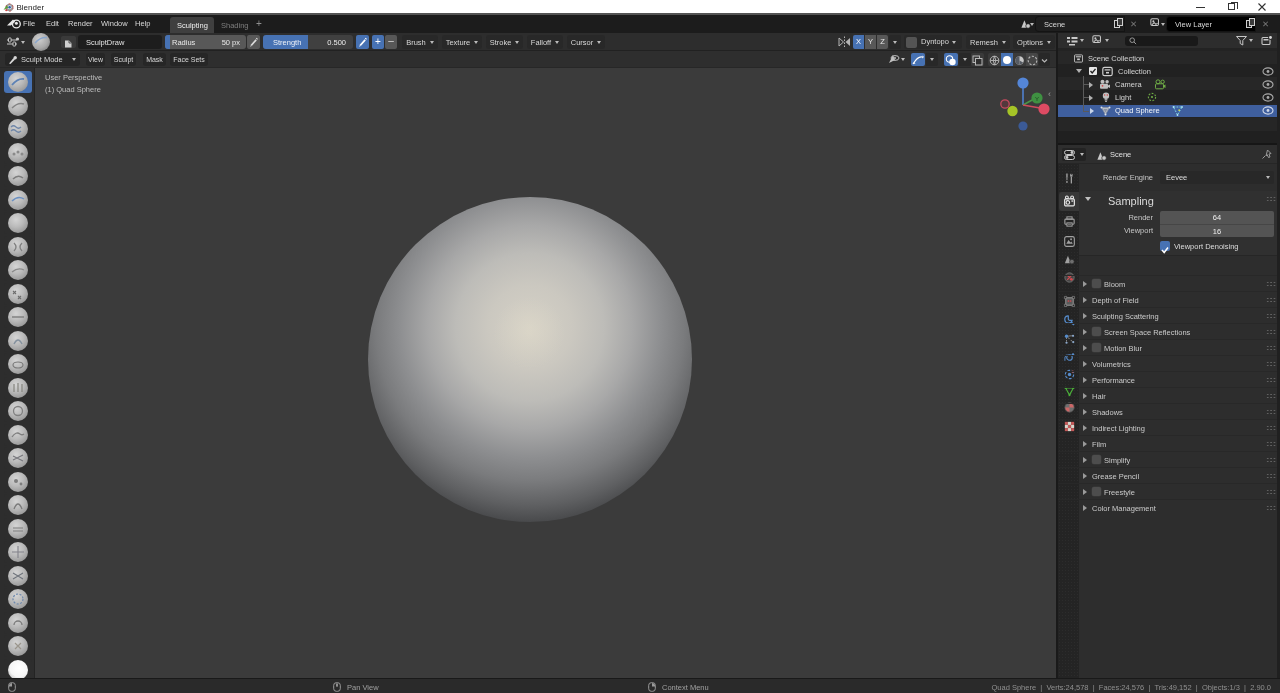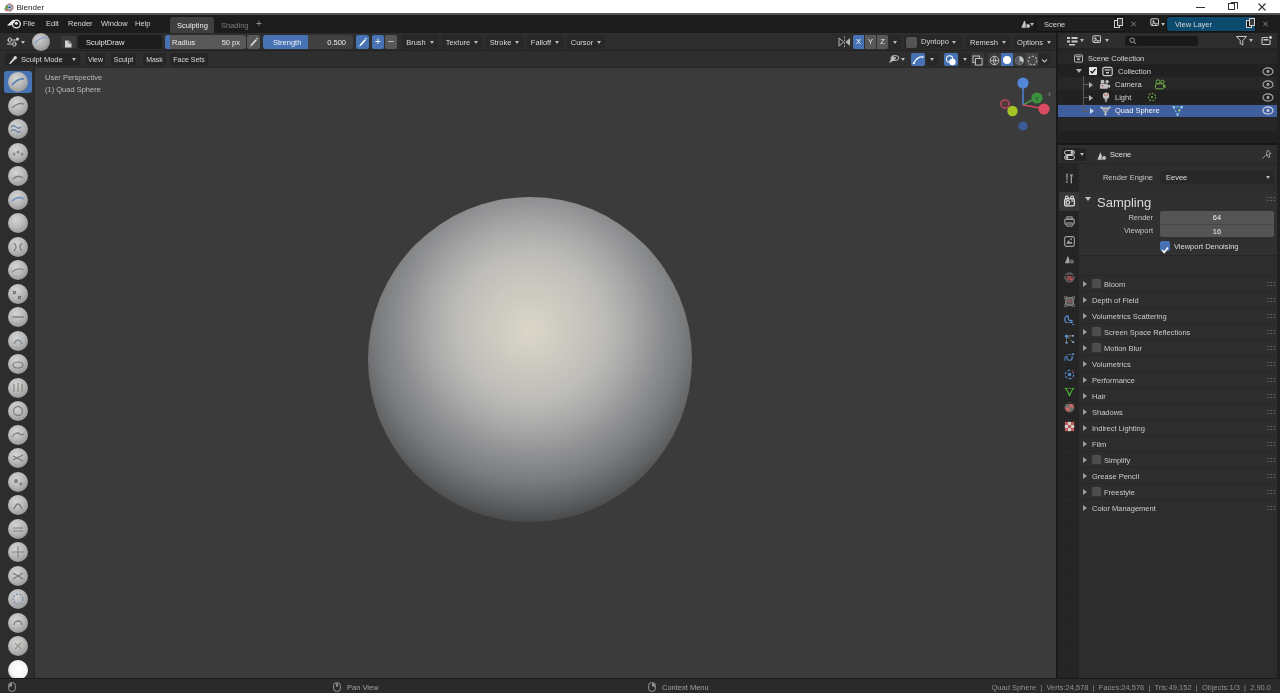--- a/index.html
+++ b/index.html
@@ -78,21 +78,21 @@
     <div class="abs" style="left:2.5px;top:0;width:6px;height:8px;border:1px solid #d0d0d0;background:#3a3a3a;"></div>
   </div>
   <div class="abs" style="left:1130px;top:4px;font-size:8.5px;color:#777;">✕</div>
 
   <svg class="abs" style="left:1150px;top:3px" width="11" height="11" viewBox="0 0 13 13">
     <rect x="1" y="1" width="9" height="8" rx="1.5" fill="none" stroke="#c8c8c8" stroke-width="1.2"></rect>
     <circle cx="4" cy="4" r="1.2" fill="#c8c8c8"></circle>
     <path d="M2 8 L5 5.5 L7 7.5 L9 6" stroke="#c8c8c8" stroke-width="1.2" fill="none"></path>
   </svg>
   <span class="caret abs" style="left:1161px;top:8px;"></span>
-  <div class="abs" style="left:1167px;top:2px;width:88px;height:14px;background:#0c4a6e;border-radius:3px 0 0 3px;box-shadow:0 0 0 1px #141414;">
+  <div class="abs" style="left:1167px;top:2px;width:88px;height:14px;background:#000000;border-radius:3px 0 0 3px;box-shadow:0 0 0 1px #141414;">
     <div class="txt" style="position:absolute;left:8px;top:3.5px;">View Layer</div>
   </div>
   <div class="abs" style="left:1246px;top:3px;width:9px;height:11px;">
     <div class="abs" style="left:0;top:2px;width:6px;height:8px;border:1px solid #d0d0d0;background:#1c1c1c;"></div>
     <div class="abs" style="left:2.5px;top:0;width:6px;height:8px;border:1px solid #d0d0d0;background:#3a3a3a;"></div>
   </div>
   <div class="abs" style="left:1262px;top:4px;font-size:8.5px;color:#777;">✕</div>
 </div>
 
 <div class="abs" id="toolbar" style="left:0;top:33px;width:1057px;height:18px;background:#2d2d2d;border-bottom:1px solid #212121;">
@@ -690,21 +690,21 @@
     </svg>
 
   <div class="txt abs" style="left:0;top:29px;width:95px;text-align:right;color:#c6c6c6;">Render Engine</div>
   <div class="abs" style="left:102px;top:26px;width:114px;height:13px;background:#282828;border-radius:2px;">
     <div class="txt" style="position:absolute;left:6px;top:3px;color:#dedede;">Eevee</div>
     <span class="caret" style="position:absolute;right:4px;top:5px;"></span>
   </div>
 
   <div class="abs" style="left:21px;top:46px;width:201px;height:65px;background:#303030;border-bottom:1px solid #262626;border-radius:3px 3px 0 0;"></div>
   <div class="tri-d abs" style="left:27px;top:52px;border-top-color:#c0c0c0;"></div>
-  <div class="abs" style="left:39px;top:50px;color:#dadada;font-size:13px;">Sampling</div>
+  <div class="abs" style="left:50px;top:50px;color:#dadada;font-size:11px;">Sampling</div>
   <div class="dots abs" style="left:208px;top:51px;"></div>
 
   <div class="txt abs" style="left:0;top:69px;width:95px;text-align:right;color:#c6c6c6;">Render</div>
   <div class="abs" style="left:102px;top:66px;width:114px;height:12.5px;background:#545454;border-radius:2px 2px 0 0;padding-left:24px;">
     <div class="txt" style="position:absolute;left:0;right:0;top:3px;text-align:center;color:#f0f0f0;">64</div>
   </div>
   <div class="txt abs" style="left:0;top:82px;width:95px;text-align:right;color:#c6c6c6;">Viewport</div>
   <div class="abs" style="left:102px;top:79px;width:114px;height:12.5px;background:#545454;border-radius:0 0 2px 2px;border-top:1px solid #464646;">
     <div class="txt" style="position:absolute;left:0;right:0;top:2.5px;text-align:center;color:#f0f0f0;">16</div>
   </div>
@@ -722,21 +722,21 @@
       <div style="position:absolute;left:46px;top:4px;">Bloom</div>
       <div class="dots" style="position:absolute;left:208px;top:5px;"></div>
     </div>
   <div class="abs" style="left:0;top:146px;width:222px;height:16px;border-top:1px solid #282828;color:#cbcbcb;font-size:7.5px;">
       <div class="tri-r" style="position:absolute;left:25px;top:5px;"></div>
       <div style="position:absolute;left:34px;top:4px;">Depth of Field</div>
       <div class="dots" style="position:absolute;left:208px;top:5px;"></div>
     </div>
   <div class="abs" style="left:0;top:162px;width:222px;height:16px;border-top:1px solid #282828;color:#cbcbcb;font-size:7.5px;">
       <div class="tri-r" style="position:absolute;left:25px;top:5px;"></div>
-      <div style="position:absolute;left:34px;top:4px;">Volumetrics Scattering</div>
+      <div style="position:absolute;left:34px;top:4px;">Sculpting Scattering</div>
       <div class="dots" style="position:absolute;left:208px;top:5px;"></div>
     </div>
   <div class="abs" style="left:0;top:178px;width:222px;height:16px;border-top:1px solid #282828;color:#cbcbcb;font-size:7.5px;">
       <div class="tri-r" style="position:absolute;left:25px;top:5px;"></div>
       <div class="pcheck" style="position:absolute;left:34px;top:2.5px;"></div>
       <div style="position:absolute;left:46px;top:4px;">Screen Space Reflections</div>
       <div class="dots" style="position:absolute;left:208px;top:5px;"></div>
     </div>
   <div class="abs" style="left:0;top:194px;width:222px;height:16px;border-top:1px solid #282828;color:#cbcbcb;font-size:7.5px;">
       <div class="tri-r" style="position:absolute;left:25px;top:5px;"></div>

